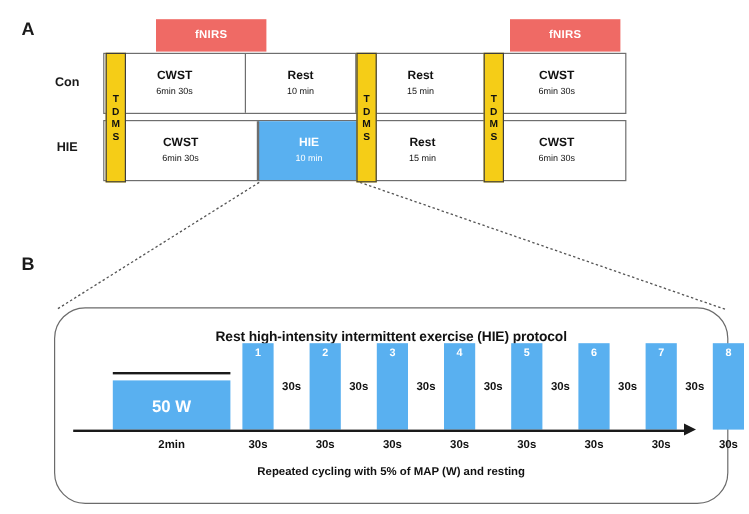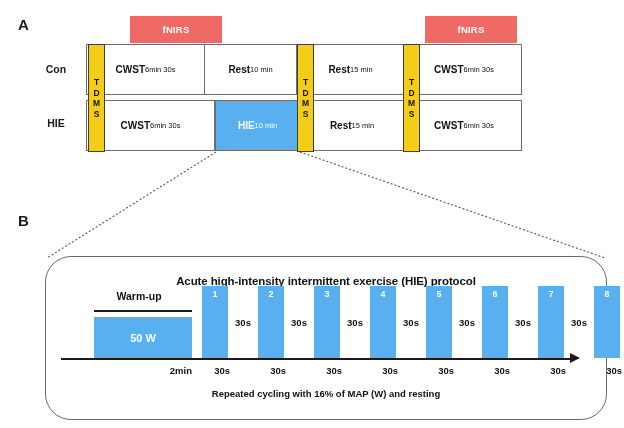--- a/index.html
+++ b/index.html
@@ -74,21 +74,21 @@
   }
   #timeline-row-con { top: 44px;  width: 436px; }
   #timeline-row-hie { top: 100px; width: 436px; }
 
   .cell {
     position: absolute;
     top: 0;
     height: 100%;
     box-sizing: border-box;
     display: flex;
-    flex-direction: row;
+    flex-direction: column;
     align-items: center;
     justify-content: center;
     border-right: 1px solid #6e6e6e;
   }
   .cell:last-child { border-right: none; }
   .cell .cell-title {
     font-size: 10px;
     font-weight: bold;
     color: #111111;
     line-height: 12px;
@@ -214,21 +214,21 @@
     font-weight: bold;
     color: #111111;
     text-align: center;
     top: 60px;
   }
   .tick-label {
     position: absolute;
     font-size: 9.5px;
     font-weight: bold;
     color: #111111;
-    text-align: right;
+    text-align: center;
     top: 108px;
   }
   #warmup-label {
     position: absolute;
     left: 38px;
     top: 33px;
     width: 110px;
     text-align: center;
     font-size: 10.5px;
     font-weight: bold;
@@ -247,21 +247,21 @@
     left: 48px;
     top: 60px;
     width: 98px;
     height: 41px;
     background: #59b0f0;
     display: flex;
     align-items: center;
     justify-content: center;
   }
   #warmup-bar span {
-    font-size: 11px;
+    font-size: 14px;
     font-weight: bold;
     color: #ffffff;
   }
 </style>
 </head>
 <body>
 
 <div class="figure">
 
   <div id="panel-a">
@@ -334,25 +334,24 @@
 
   <svg id="connector-svg" viewBox="0 0 624 428">
     <line x1="216" y1="152" x2="47" y2="258" stroke="#555555" stroke-width="1.1" stroke-dasharray="2,2"></line>
     <line x1="300" y1="152" x2="605" y2="258" stroke="#555555" stroke-width="1.1" stroke-dasharray="2,2"></line>
   </svg>
 
   <div class="panel-letter" id="panel-letter-b">B</div>
 
   <div id="panel-b-box">
 
-    <div id="panel-b-title">Acute high-intensity intermittent exercise (HIE) protocol</div>
+    <div id="panel-b-title">Rest high-intensity intermittent exercise (HIE) protocol</div>
 
     <div id="hie-chart">
 
-      <div id="warmup-label">Warm-up</div>
       <div id="warmup-rule"></div>
       <div id="warmup-bar">
         <span>50 W</span>
       </div>
       <div class="tick-label" style="left:48px;width:98px;">2min</div>
 
       <div class="bar" style="left:156px;width:26px;height:72px;">
         <div class="bar-label">1</div>
       </div>
       <div class="bar" style="left:212px;width:26px;height:72px;">
@@ -392,16 +391,16 @@
       <div class="tick-label" style="left:154px;width:30px;">30s</div>
       <div class="tick-label" style="left:210px;width:30px;">30s</div>
       <div class="tick-label" style="left:266px;width:30px;">30s</div>
       <div class="tick-label" style="left:322px;width:30px;">30s</div>
       <div class="tick-label" style="left:378px;width:30px;">30s</div>
       <div class="tick-label" style="left:434px;width:30px;">30s</div>
       <div class="tick-label" style="left:490px;width:30px;">30s</div>
       <div class="tick-label" style="left:546px;width:30px;">30s</div>
     </div>
 
-    <div id="panel-b-caption">Repeated cycling with 16% of MAP (W) and resting</div>
+    <div id="panel-b-caption">Repeated cycling with 5% of MAP (W) and resting</div>
   </div>
 
 </div>
 
 </body></html>

